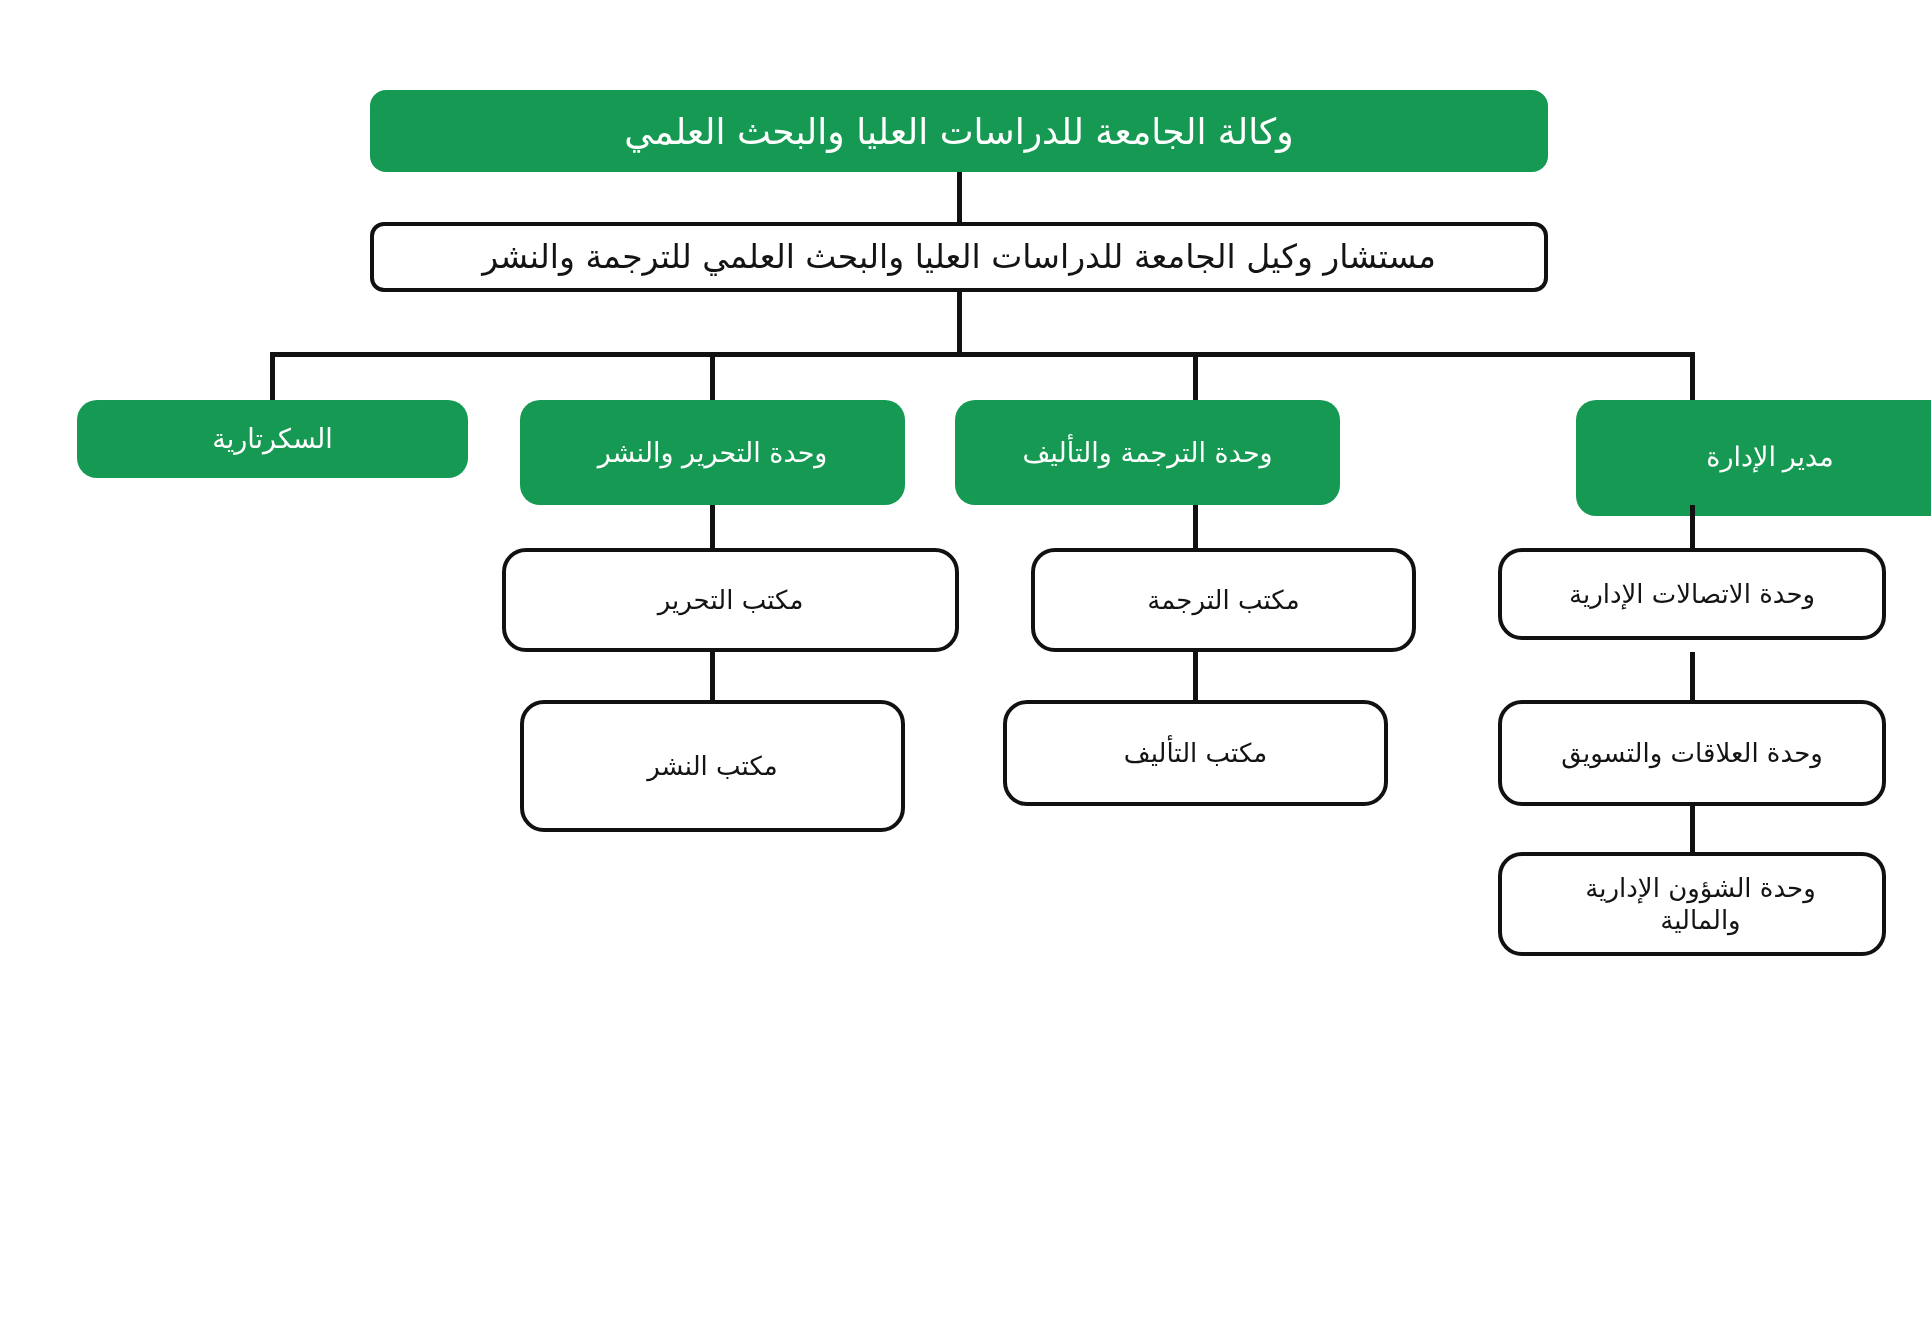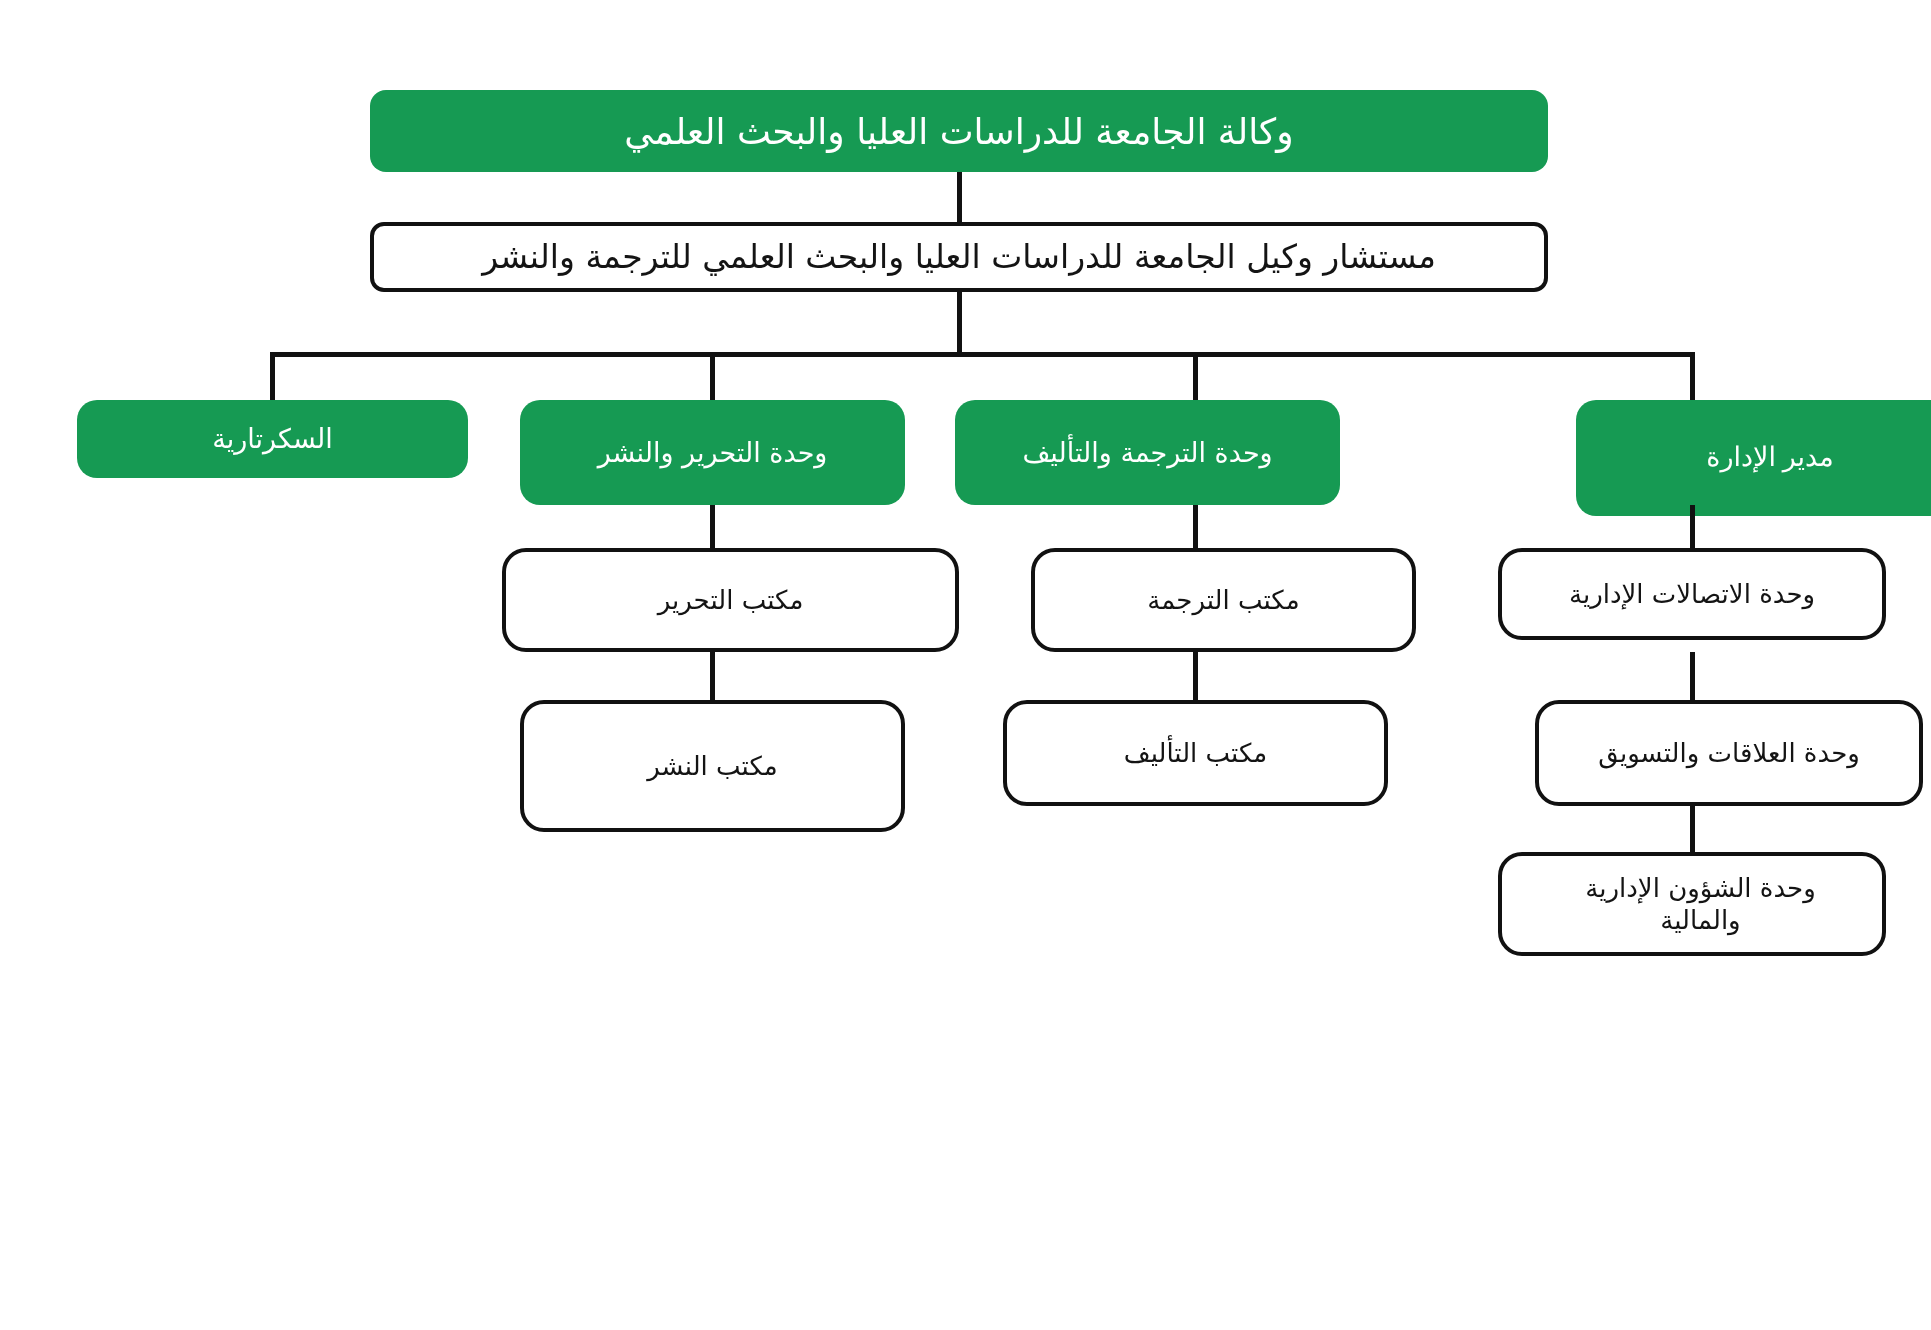--- a/index.html
+++ b/index.html
@@ -94,17 +94,17 @@
   <div class="node box-white box-office" style="left:520px; top:700px; width:385px; height:132px;">مكتب النشر</div>
 
   <div class="vline" style="left:1193px; top:505px; height:43px;"></div>
   <div class="node box-white box-office" style="left:1003px; top:548px; width:385px; height:104px;margin-left:28px;">مكتب الترجمة</div>
   <div class="vline" style="left:1193px; top:652px; height:48px;"></div>
   <div class="node box-white box-office" style="left:1003px; top:700px; width:385px; height:106px;">مكتب التأليف</div>
 
   <div class="vline" style="left:1690px; top:505px; height:43px;"></div>
   <div class="node box-white box-office" style="left:1498px; top:548px; width:388px; height:92px;">وحدة الاتصالات الإدارية</div>
   <div class="vline" style="left:1690px; top:652px; height:48px;"></div>
-  <div class="node box-white box-office" style="left:1498px; top:700px; width:388px; height:106px;margin-left:37px;">وحدة العلاقات والتسويق</div>
+  <div class="node box-white box-office" style="left:1498px; top:700px; width:388px; height:106px;">وحدة العلاقات والتسويق</div>
   <div class="vline" style="left:1690px; top:806px; height:46px;"></div>
   <div class="node box-white box-office" style="left:1498px; top:852px; width:388px; height:104px;padding-left:41px;">وحدة الشؤون الإدارية والمالية</div>
 
 </div>
 
 </body></html>

